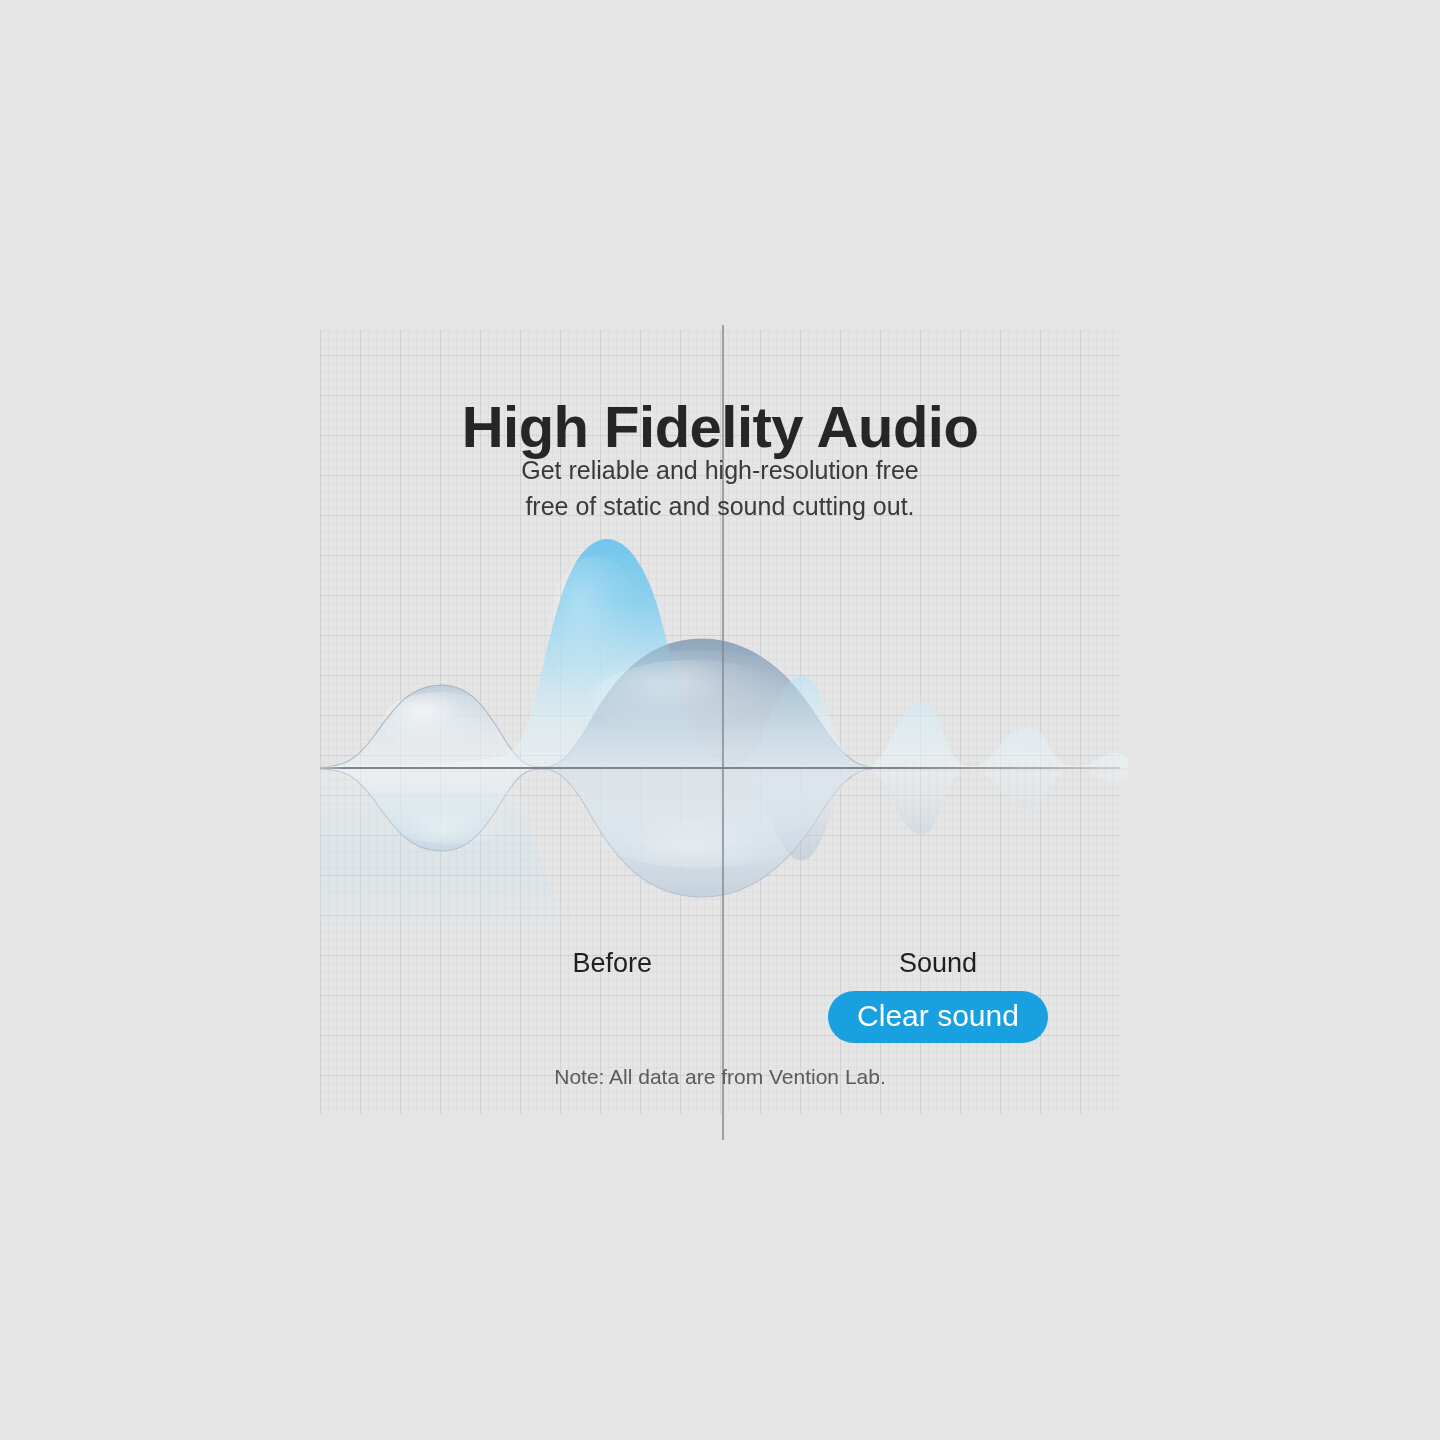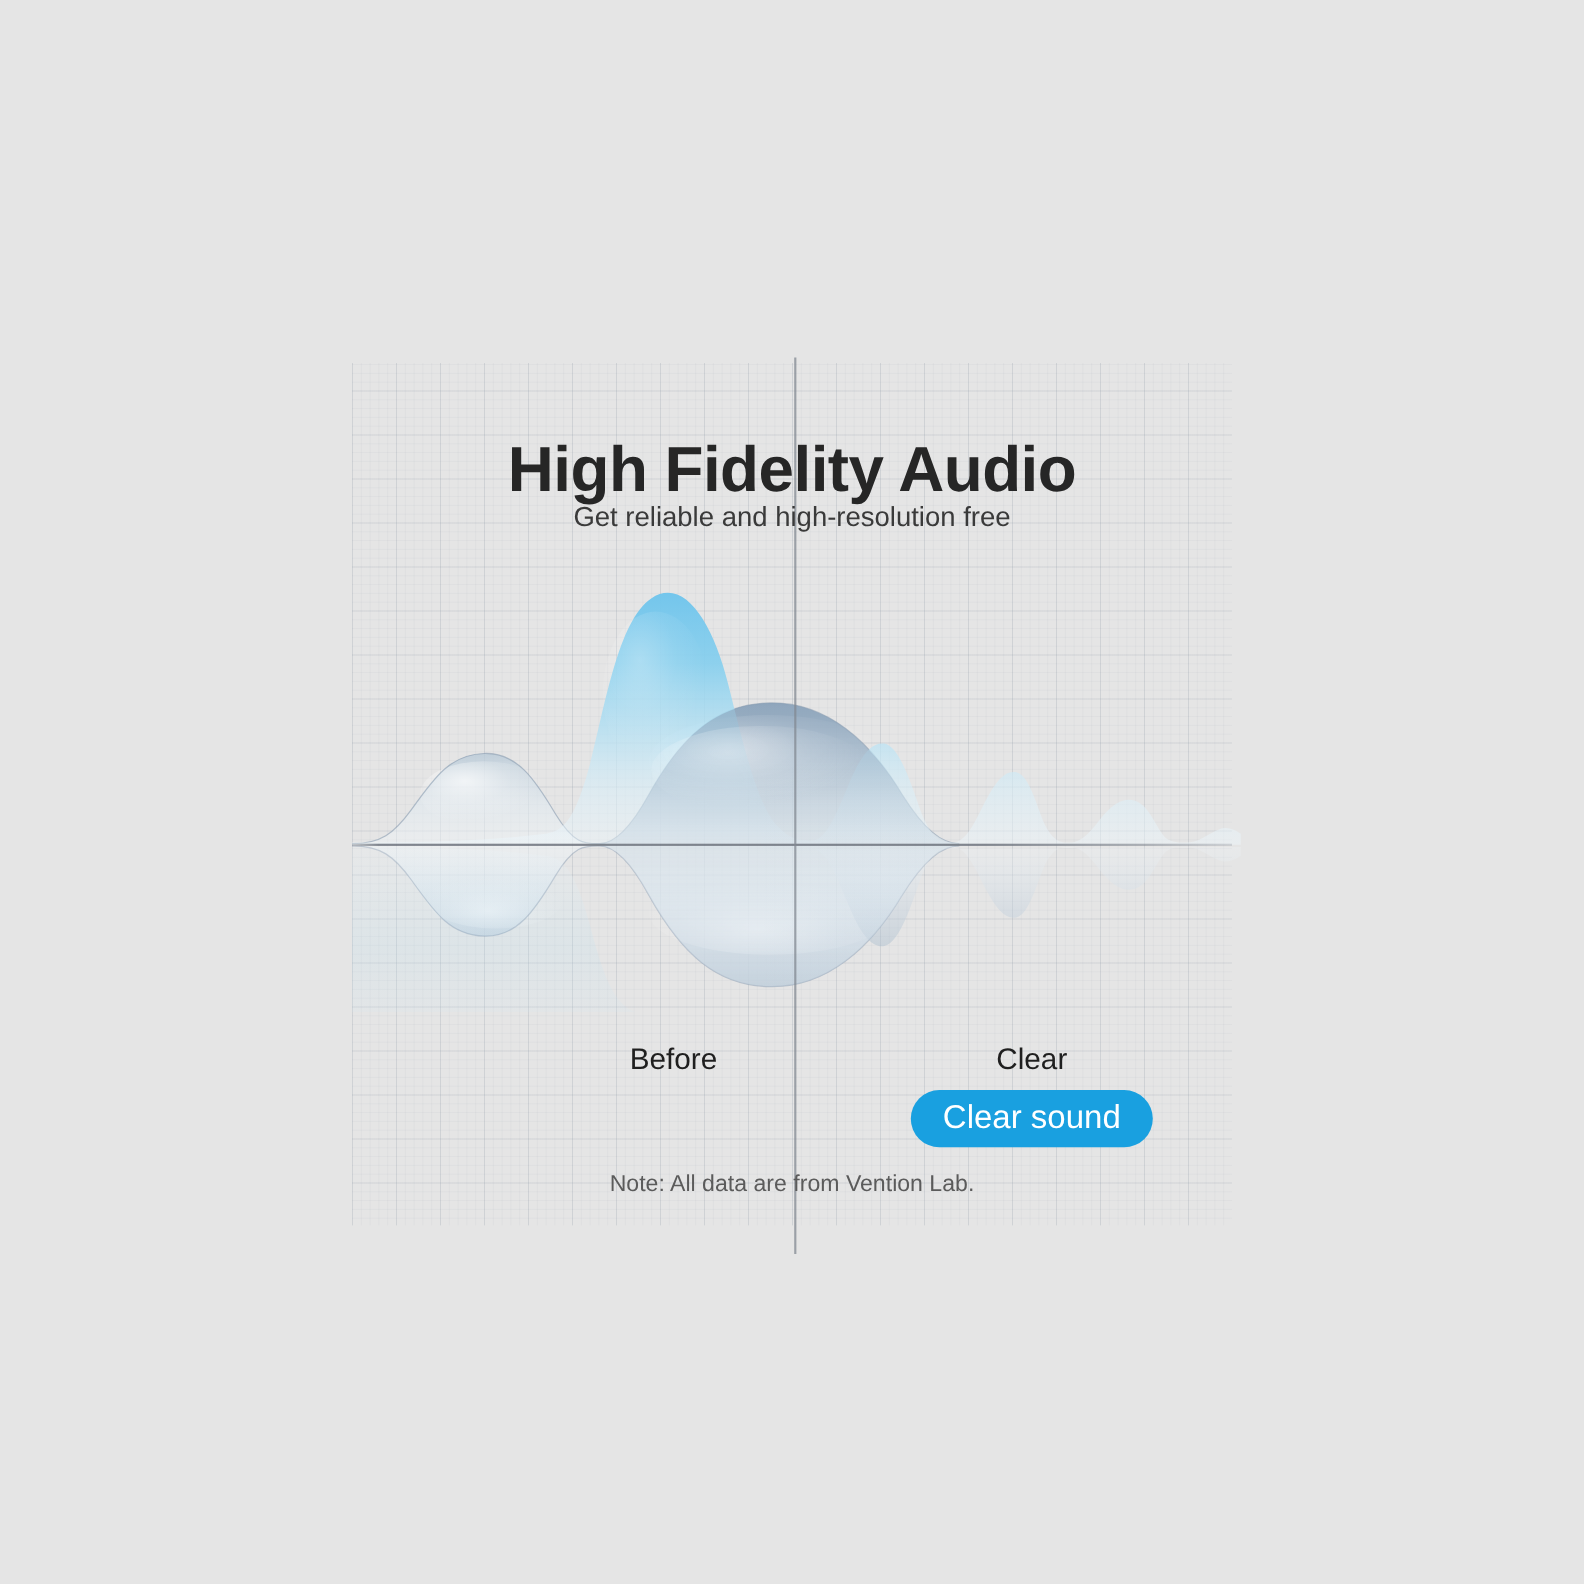--- a/index.html
+++ b/index.html
@@ -308,26 +308,27 @@
     </svg>
   </div>
 
   <div id="axis-line"></div>
   <div id="divider-line"></div>
 
   <h1 id="title">High Fidelity Audio</h1>
 
   <div id="subtitle">
     <span>Get reliable and high-resolution free</span>
+    <span>free of static and sound cutting out.</span>
   </div>
 
   <div id="col-before" class="cmp-col">
     <div class="cmp-label">Before</div>
   </div>
 
   <div id="col-after" class="cmp-col">
-    <div class="cmp-label">Clear</div>
+    <div class="cmp-label">Sound</div>
     <div class="cmp-badge badge-blue">Clear sound</div>
   </div>
 
   <div id="note">Note: All data are from Vention Lab.</div>
 
 </div>
 
 </body></html>

